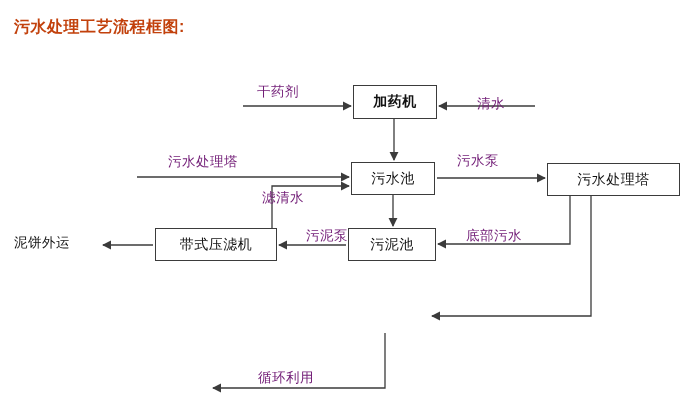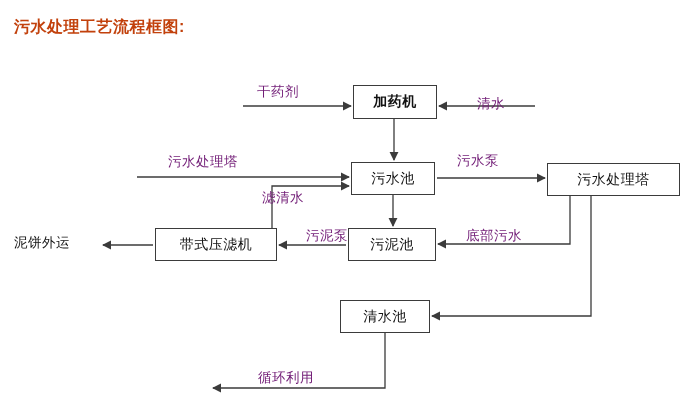--- a/index.html
+++ b/index.html
@@ -116,23 +116,20 @@
   </div>
 
   <div class="node-box" style="left:155px; top:228px; width:122px; height:33px;">
     <span>带式压滤机</span>
   </div>
 
   <div class="node-box" style="left:348px; top:228px; width:88px; height:33px;">
     <span>污泥池</span>
   </div>
 
-  <div class="node-box" style="left:340px; top:300px; width:90px; height:33px;">
-    <span>清水池</span>
-  </div>
 
   <div class="edge-label" style="left:257px; top:83px;">干药剂</div>
 
   <div class="edge-label" style="left:477px; top:95px;">清水</div>
 
   <div class="edge-label" style="left:168px; top:153px;">污水处理塔</div>
 
   <div class="edge-label" style="left:262px; top:189px;">滤清水</div>
 
   <div class="edge-label" style="left:457px; top:152px;">污水泵</div>

